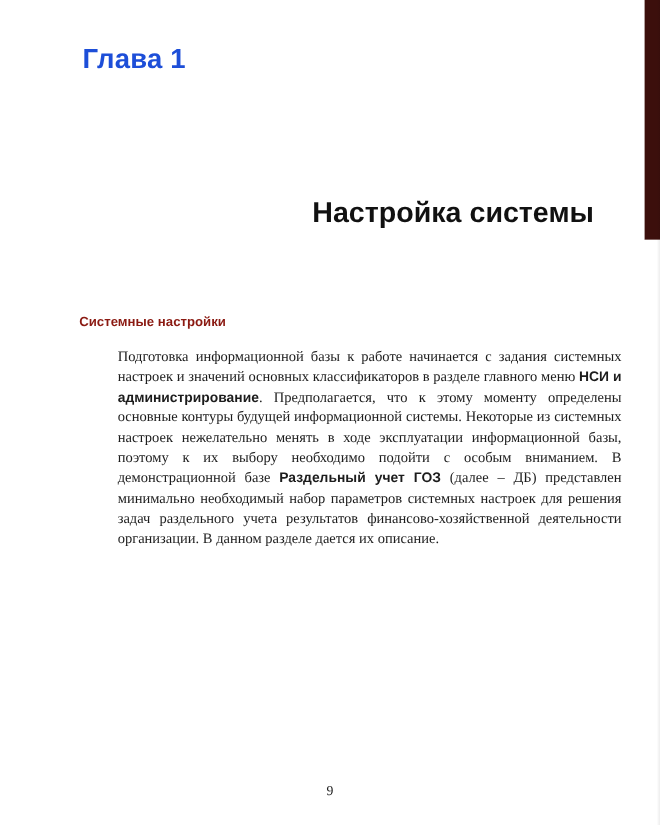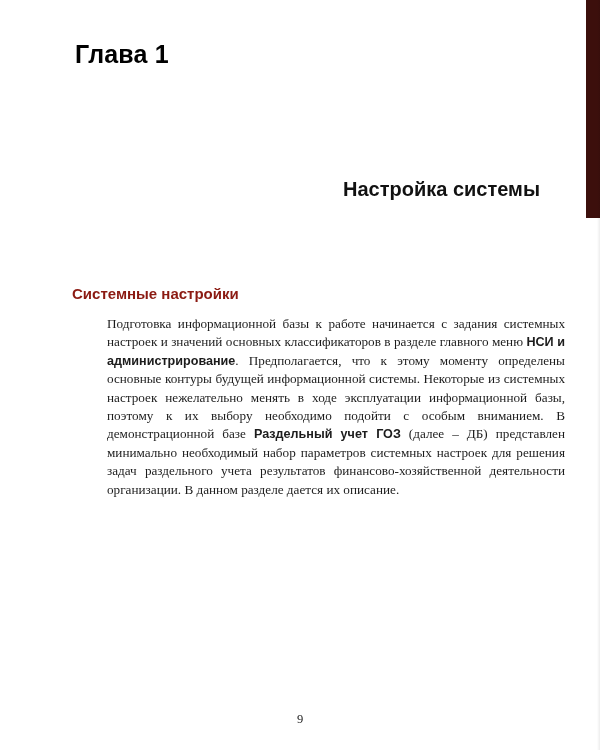--- a/index.html
+++ b/index.html
@@ -46,39 +46,39 @@
     height: 750px;
     background: linear-gradient(to right, rgba(0,0,0,0.0), rgba(0,0,0,0.07));
   }
   .chapter-label {
     position: absolute;
     left: 75px;
     top: 40px;
     font-family: "Liberation Sans", sans-serif;
     font-size: 25px;
     font-weight: 700;
-    color: #000000;
+    color: #1d4ed8;
     letter-spacing: 0.2px;
   }
   .chapter-title {
     position: absolute;
     right: 60px;
     top: 178px;
     font-family: "Liberation Sans", sans-serif;
-    font-size: 20px;
+    font-size: 26px;
     font-weight: 700;
     color: #111111;
     text-align: right;
   }
   .section-heading {
     position: absolute;
     left: 72px;
     top: 285px;
     font-family: "Liberation Sans", sans-serif;
-    font-size: 15px;
+    font-size: 12px;
     font-weight: 700;
     color: #8b1a12;
   }
   .body-text {
     position: absolute;
     left: 71px;
     top: 315px;
     width: 458px;
     font-family: "Liberation Serif", serif;
     font-size: 13.2px;

